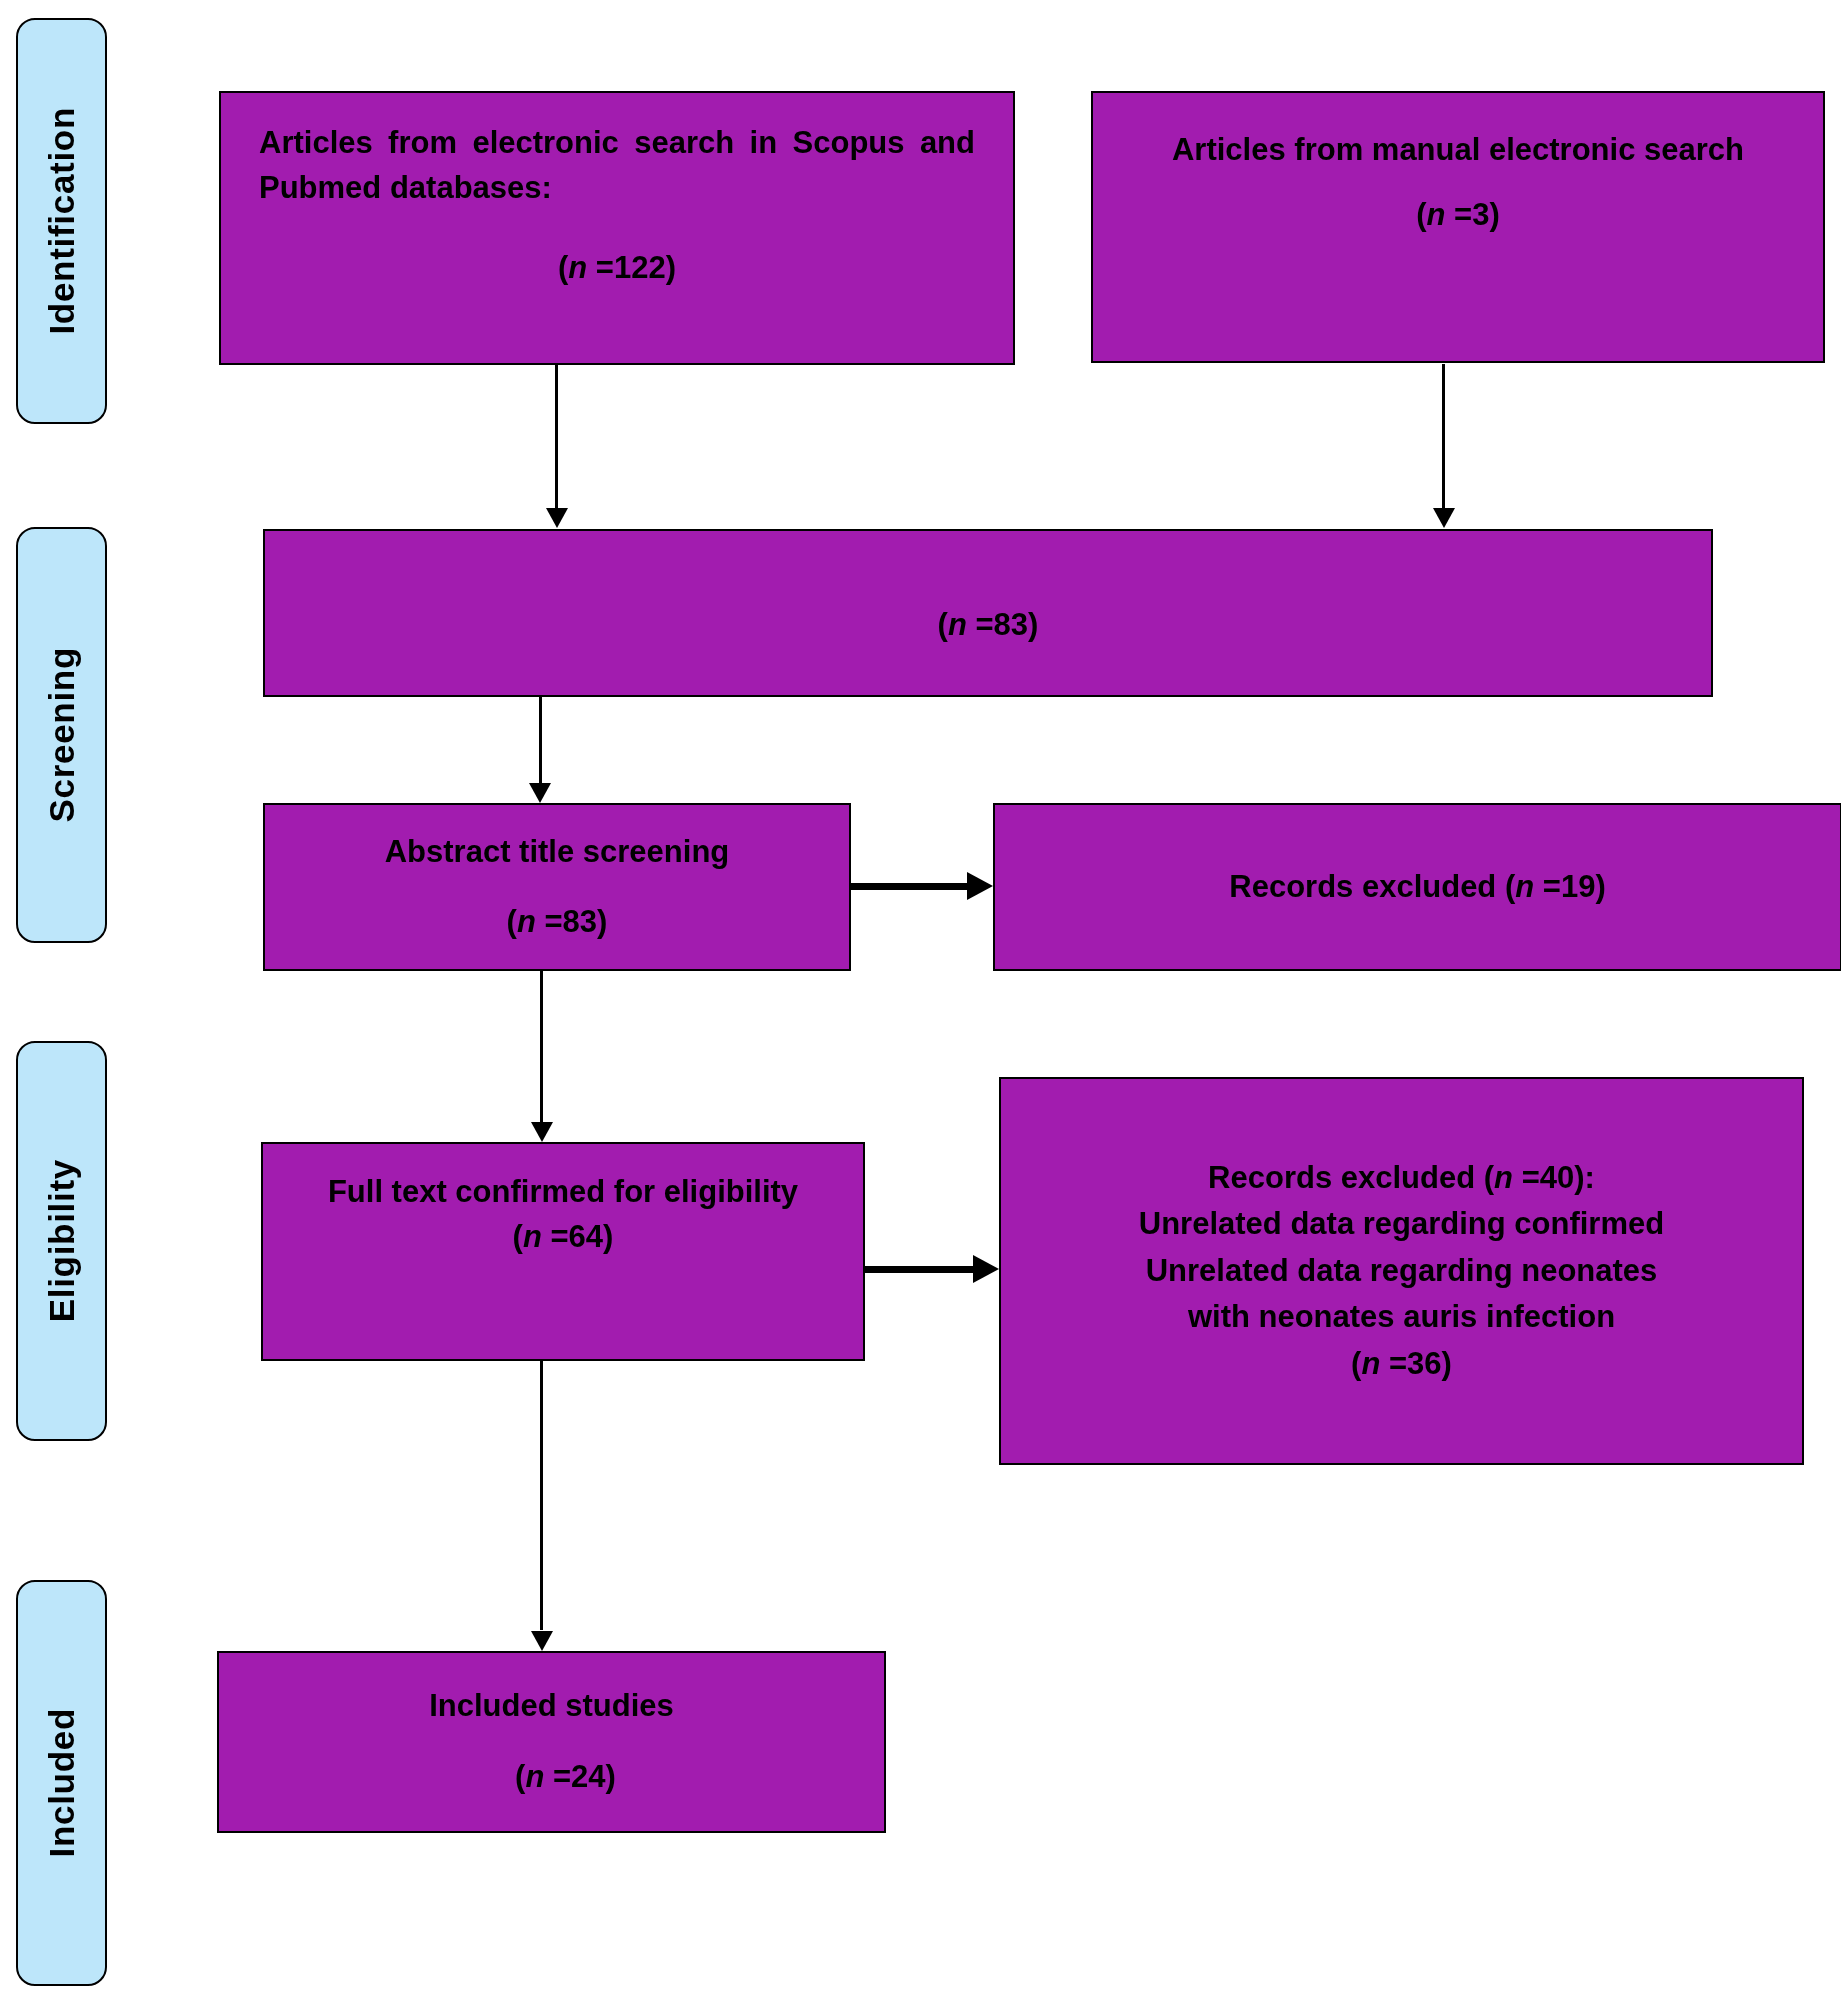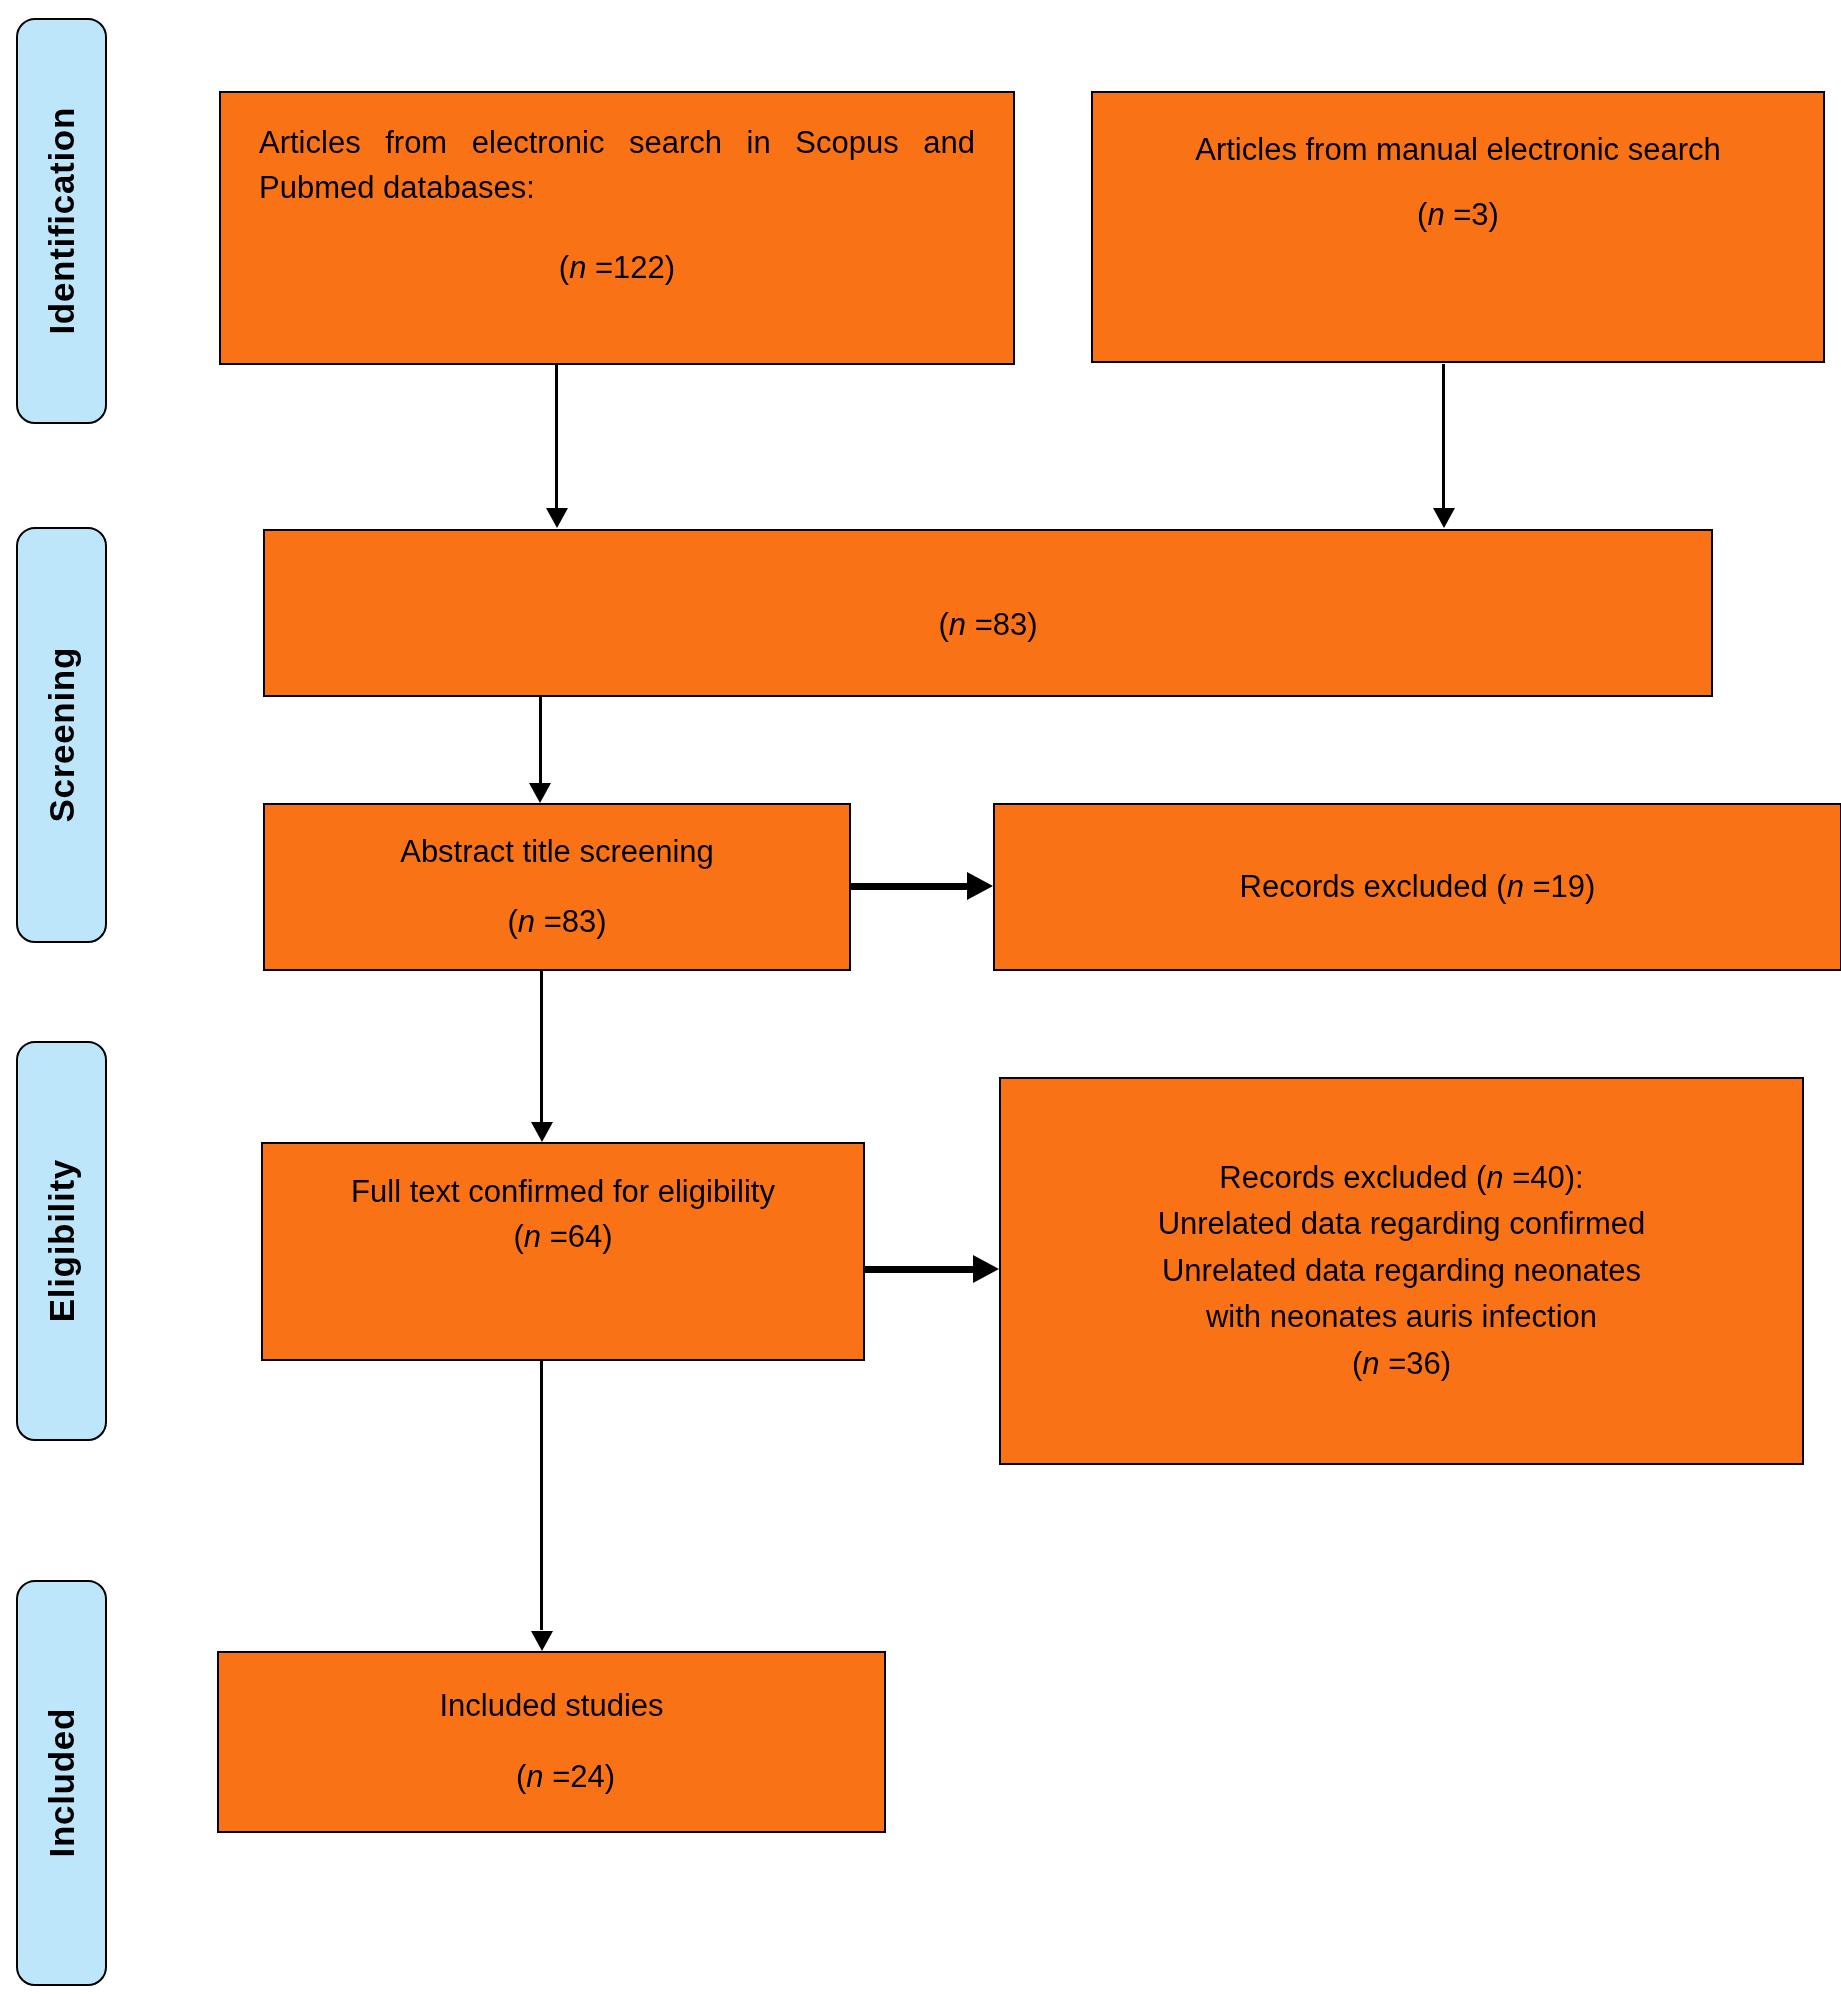--- a/index.html
+++ b/index.html
@@ -37,28 +37,29 @@
     white-space: nowrap;
   }
   .lbl-identification { top: 18px;   height: 406px; }
   .lbl-screening      { top: 527px;  height: 416px; }
   .lbl-eligibility    { top: 1041px; height: 400px; }
   .lbl-included       { top: 1580px; height: 406px; }
 
   
   .flow-box {
     position: absolute;
-    background: #f97316;
+    background: #a21caf;
     border: 2.2px solid #000;
     font-size: 31px;
     line-height: 1.45;
     display: flex;
     flex-direction: column;
     align-items: center;
     text-align: center;
+    font-weight: bold;
   }
   .box-electronic { left: 219px;  top: 91px;  width: 796px; height: 274px;
                     padding: 28px 38px 0 38px; align-items: stretch; text-align: left; }
   .box-electronic .justify-line { text-align: justify; text-align-last: justify; }
   .box-electronic .count { text-align: center; margin-top: 35px; }
 
   .box-manual     { left: 1091px; top: 91px;  width: 734px; height: 272px; padding-top: 35px; }
   .box-manual .count { margin-top: 20.4px; }
 
   .box-duplicates { left: 263px;  top: 529px;  width: 1450px; height: 168px; justify-content: center; }

